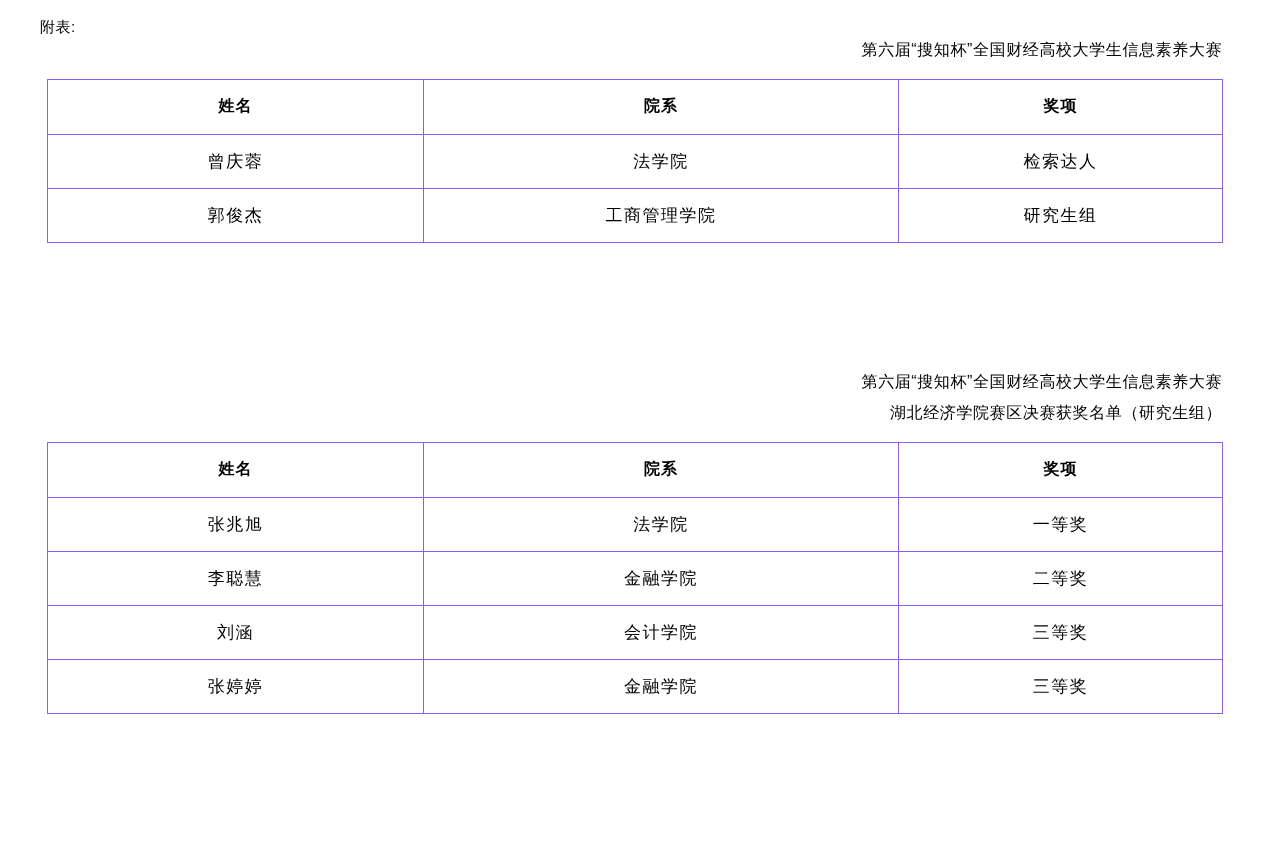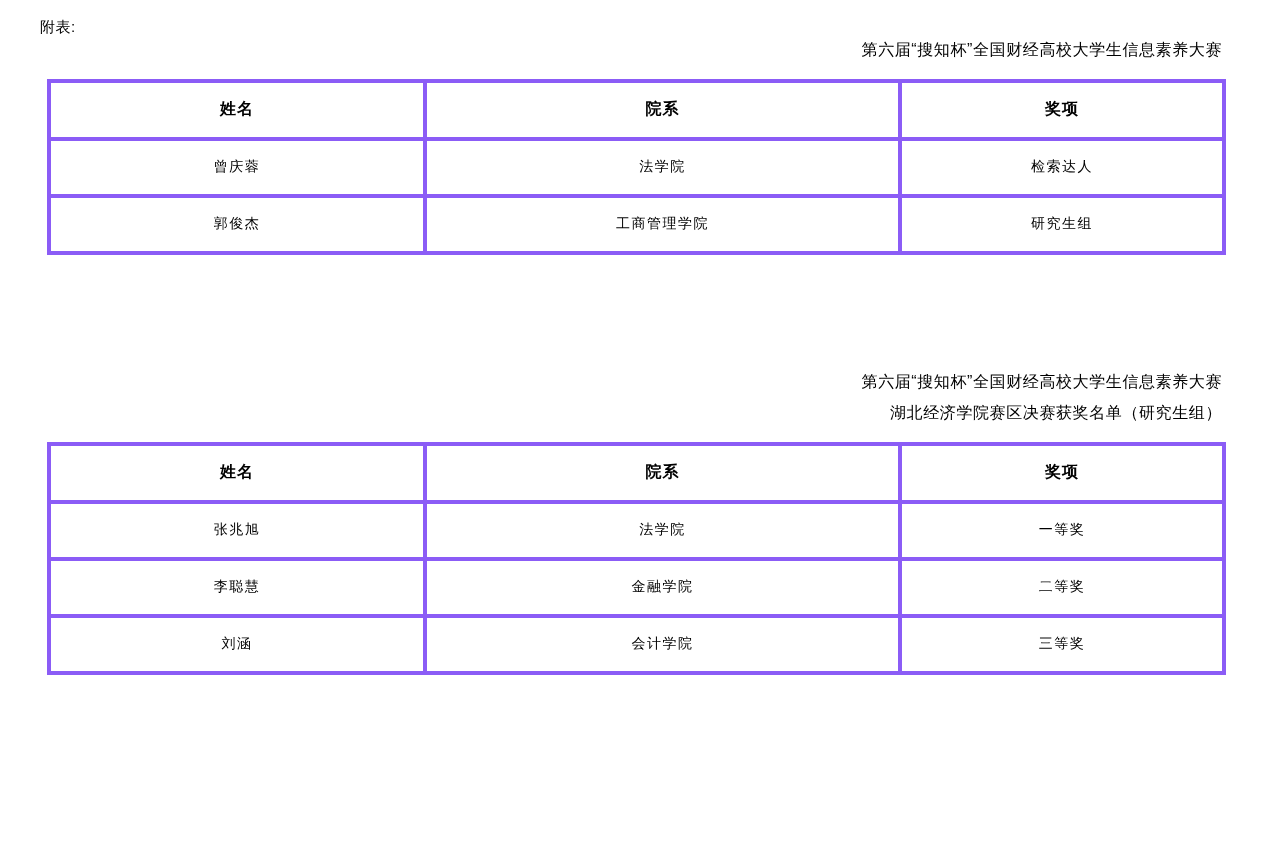--- a/index.html
+++ b/index.html
@@ -51,36 +51,36 @@
 
   table.award-table {
     margin-top: 16px;
     border-collapse: collapse;
     table-layout: fixed;
     width: 1175px;
     background: #fff;
   }
   table.award-table td,
   table.award-table th {
-    border: 4px solid #8b5cf6;
+    border: 1px solid #8b5cf6;
     text-align: center;
     vertical-align: middle;
     padding: 0;
     color: #000;
   }
   table.award-table th {
     height: 54px;
     font-size: 16px;
     font-weight: bold;
     font-family: "Liberation Sans", sans-serif;
     letter-spacing: 1px;
   }
   table.award-table td {
     height: 53px;
-    font-size: 14px;
+    font-size: 17px;
     font-weight: normal;
     font-family: "Liberation Serif", serif;
     letter-spacing: 1.5px;
   }
   col.c-name { width: 376px; }
   col.c-dept { width: 475px; }
   col.c-award { width: 324px; }
 </style>
 </head>
 <body>
@@ -146,17 +146,22 @@
         <tr>
           <td>李聪慧</td>
           <td>金融学院</td>
           <td>二等奖</td>
         </tr>
         <tr>
           <td>刘涵</td>
           <td>会计学院</td>
           <td>三等奖</td>
         </tr>
+        <tr>
+          <td>张婷婷</td>
+          <td>金融学院</td>
+          <td>三等奖</td>
+        </tr>
       </tbody>
     </table>
   </div>
 
 </div>
 
 </body></html>

